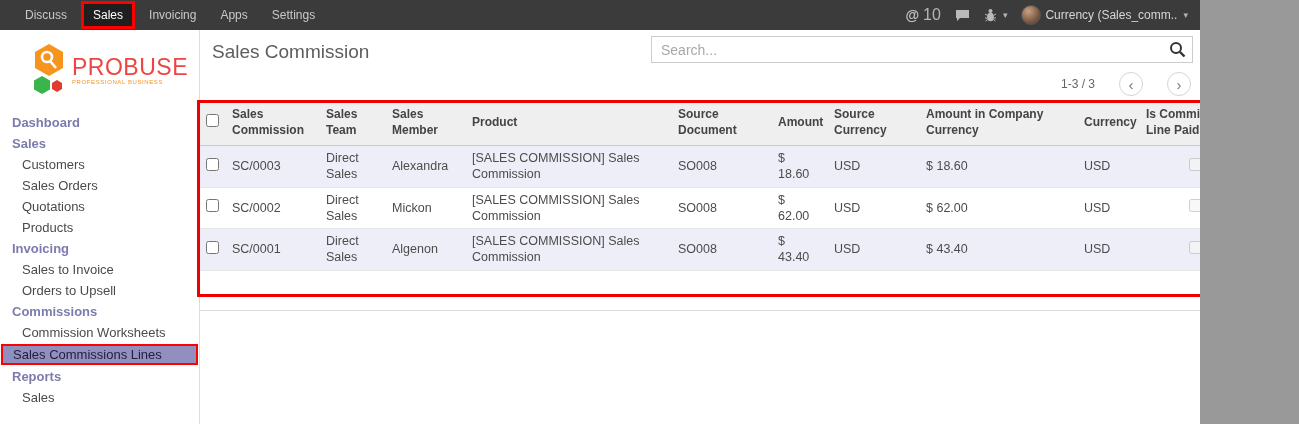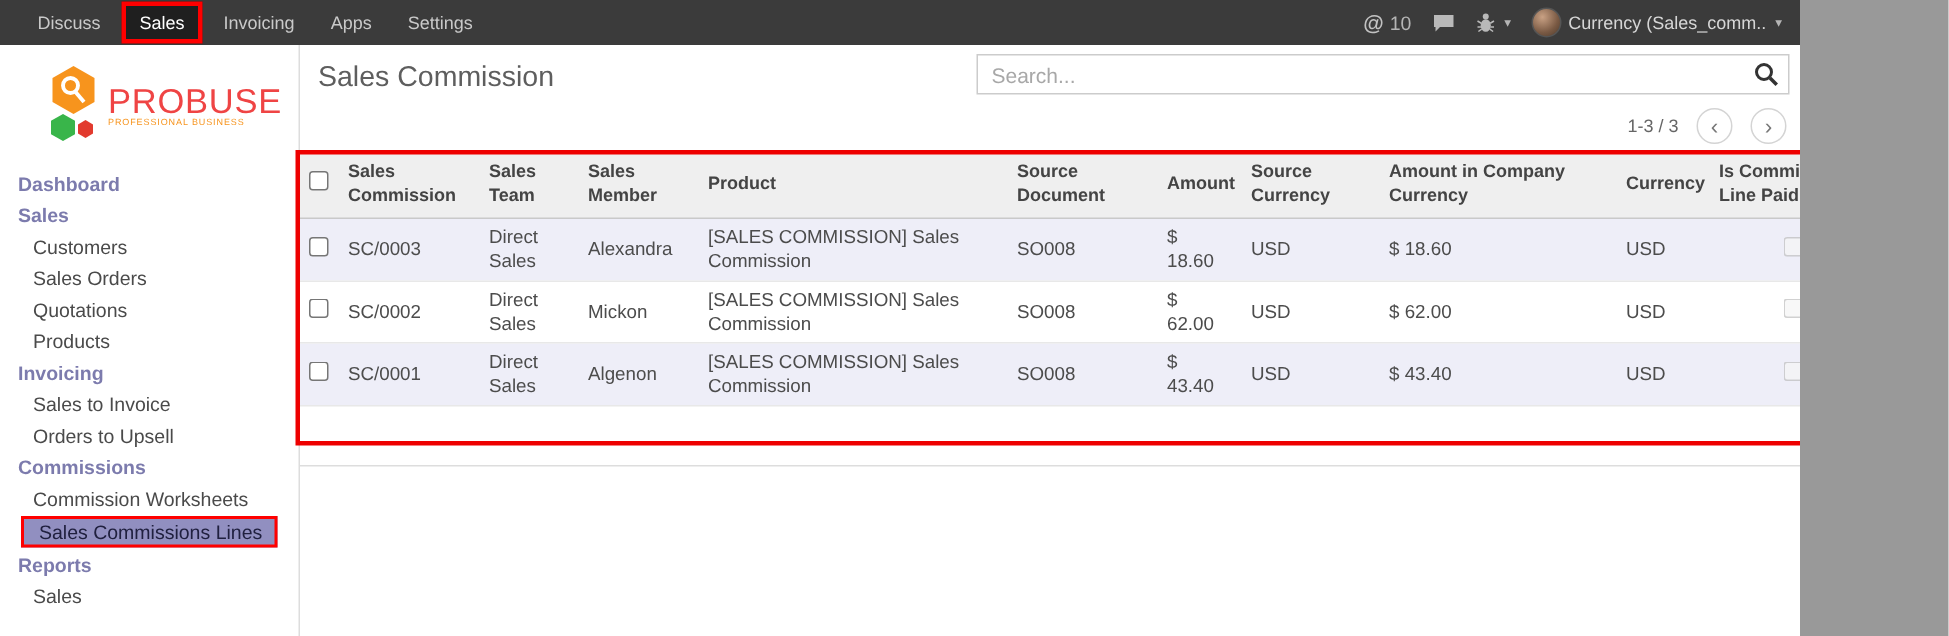--- a/index.html
+++ b/index.html
@@ -8,47 +8,47 @@
   #app{position:relative;width:1200px;height:424px;background:#fff;overflow:hidden;display:flex;flex-direction:column}
 
   
   .topbar{display:flex;align-items:center;height:30px;background:#3b3b3b;font-size:12px;color:#c9c9c9;flex:none}
   .menu{display:flex;align-items:center;height:100%;padding-left:13px}
   .menu-item{padding:0 12px;line-height:30px;cursor:pointer;white-space:nowrap}
   .menu-item.active{background:#1f1f1f;color:#fff;border:3px solid #f00;height:28px;line-height:22px;margin:1px 2px;padding:0 9px}
   .top-right{margin-left:auto;display:flex;align-items:center;gap:14px;padding-right:12px}
   .top-icon{display:flex;align-items:center;gap:4px;cursor:pointer;color:#c2c2c2}
   .at-glyph{font-size:14px;font-weight:bold}
-  .count{font-size:13px;color:#b5b5b5}
+  .count{font-size:16px;color:#b5b5b5}
   .caret{font-size:9px;color:#b5b5b5;margin-left:2px}
   .avatar{width:20px;height:20px;border-radius:50%;background:radial-gradient(circle at 35% 30%,#c9a184,#7a5a44 60%,#4d3a2c);border:1px solid #555;flex:none}
   .user-name{white-space:nowrap;color:#d6d6d6}
 
   
   .body-row{flex:1;display:flex;min-height:0}
 
   
   .sidebar{width:200px;flex:none;background:#fff;border-right:1px solid #ddd;font-size:13px;overflow:hidden}
   .logo{display:flex;align-items:center;padding:12px 0 14px 28px;cursor:default}
   .logo-text{display:flex;flex-direction:column;margin-left:2px}
   .logo-title{color:#ef4444;font-weight:normal;font-size:23px;letter-spacing:.5px;line-height:1.05}
   .logo-sub{color:#f7941d;font-size:6px;letter-spacing:.6px}
   .nav-heading{color:#7c7bad;font-weight:bold;padding:3px 0 3px 12px;cursor:pointer;line-height:15px}
   .nav-item{color:#4a4a4a;padding:3px 0 3px 22px;cursor:pointer;line-height:15px}
-  .nav-item.selected{background:#918fc0;color:#20203f;border:2px solid #f00;padding:1px 0 1px 10px;margin:1px 14px}
+  .nav-item.selected{background:#918fc0;color:#20203f;border:2px solid #f00;padding:1px 0 1px 10px;margin:1px 1px}
 
   
   .main{flex:1;position:relative;background:#fff;min-width:0}
   .control-panel{position:relative;height:70px;background:#fff}
   .page-title{position:absolute;left:12px;top:11px;font-size:19px;color:#5e5e5e}
   .searchbox{position:absolute;top:6px;right:7px;width:542px;height:27px}
   .searchbox input{width:100%;height:100%;border:1px solid #ccc;padding:0 32px 0 9px;font-size:14px;color:#333;outline:none}
   .searchbox input::placeholder{color:#a8a8a8}
   .search-btn{position:absolute;right:3px;top:2px;width:26px;height:23px;border:none;background:transparent;cursor:pointer;display:flex;align-items:center;justify-content:center}
-  .pager{position:absolute;top:42px;right:9px;display:flex;align-items:center;gap:12px;font-size:12px;color:#666}
+  .pager{position:absolute;top:42px;right:9px;display:flex;align-items:center;gap:24px;font-size:12px;color:#666}
   .pager-btn{width:24px;height:24px;border:1px solid #d4d4d4;border-radius:50%;background:#fff;color:#777;font-size:15px;line-height:21px;text-align:center;cursor:pointer;padding:0}
 
   
   .table-wrap{border-bottom:1px solid #ddd;height:211px;overflow:hidden}
   table{border-collapse:collapse;table-layout:fixed;width:100%;font-size:12.5px;color:#4c4c4c}
   thead th{background:#efefef;border-bottom:1px solid #c9c9c9;border-top:1px solid #e2e2e2;font-weight:bold;text-align:left;padding:4px 8px;height:45px;vertical-align:middle;font-size:12px;color:#444;line-height:1.3}
   td{padding:4px 8px;height:41px;vertical-align:middle;border-bottom:1px solid #e8e8e8;line-height:1.3}
   tr.stripe td{background:#eeeef8}
   .num{text-align:left}
   .cb-cell{text-align:center;padding:4px 2px}

